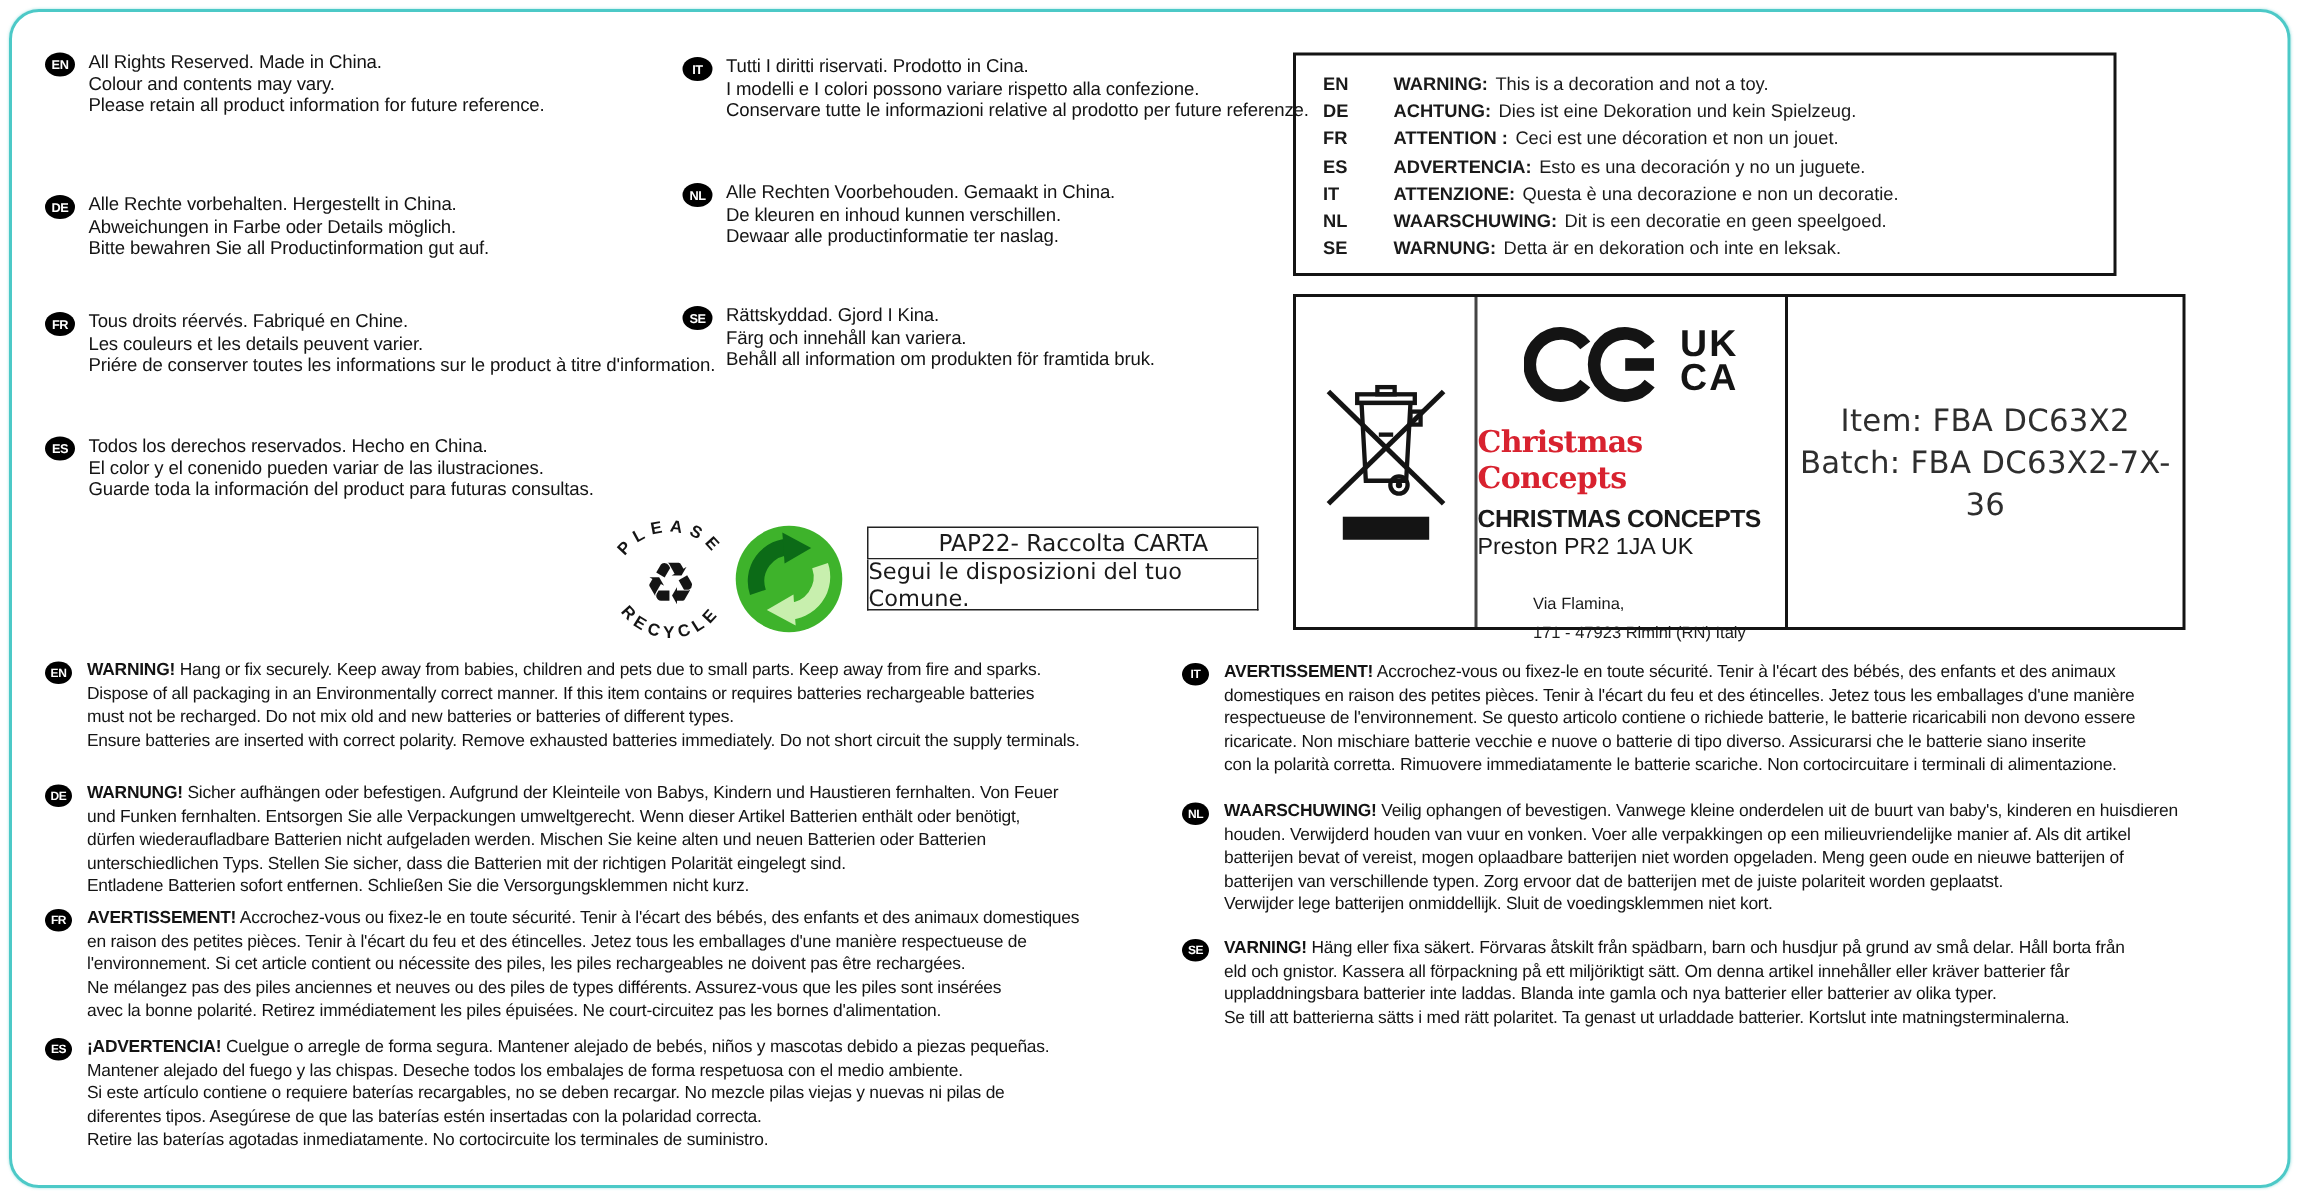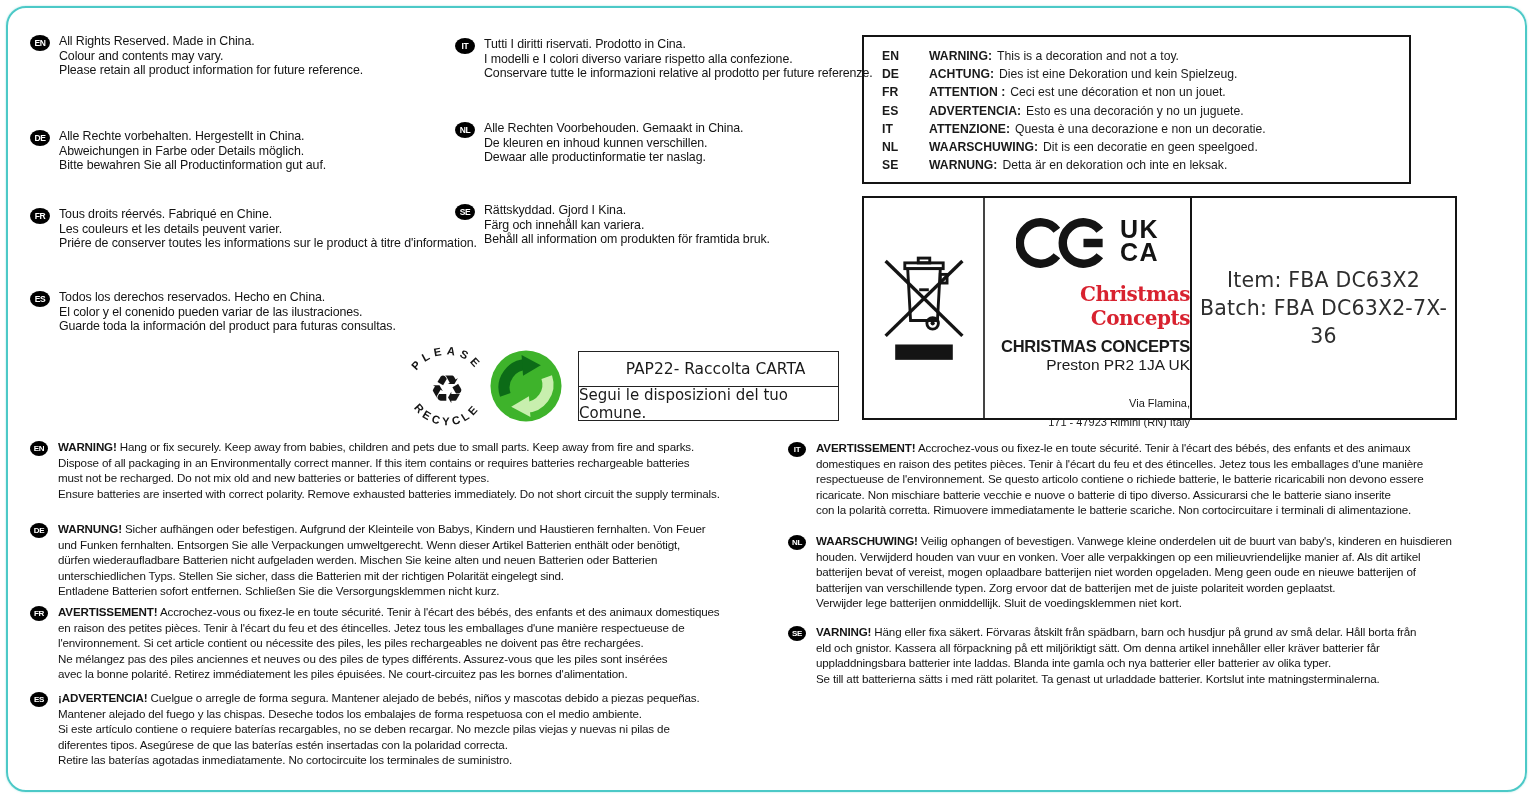--- a/index.html
+++ b/index.html
@@ -24,39 +24,39 @@
   
   .warnbox { position:absolute; left:862px; top:35px; width:549px; height:149px; border:2px solid #141414; box-sizing:border-box; padding:10px 0 0 18px; }
   .wrow { display:flex; font-size:12.2px; line-height:18.2px; }
   .wcode { font-weight:bold; width:47px; flex:none; }
   .wlabel { font-weight:bold; margin-right:5px; white-space:nowrap; }
   .wtext { white-space:nowrap; }
   
   .brandbox { position:absolute; left:862px; top:196px; width:330px; height:224px; border:2px solid #141414; box-sizing:border-box; display:flex; }
   .weee-cell { width:119px; border-right:2px solid #444; position:relative; flex:none; }
   .weee-cell svg { position:absolute; left:12px; top:52px; }
-  .brand-cell { flex:1; text-align:right; }
+  .brand-cell { flex:1; text-align:left; }
   .marks { display:flex; justify-content:center; align-items:flex-start; gap:12px; margin-top:18px; height:54px; }
   .ukca { font-weight:bold; font-size:25px; line-height:23px; letter-spacing:1.5px; color:#141414; margin-top:2px; }
   .logo { margin-top:12px; font-family:"DejaVu Serif", serif; font-weight:bold; font-size:20px; letter-spacing:-0.5px; }
   .company { margin-top:7px; font-weight:bold; font-size:16.5px; letter-spacing:-0.3px; }
   .city { font-size:15.5px; margin-top:0px; }
   .address { margin-top:20px; font-size:11px; line-height:18.5px; white-space:pre-line;padding-left:37px; }
   
   .itembox {
     position:absolute; left:1190px; top:196px; width:267px; height:224px; border:2px solid #141414;
     box-sizing:border-box; display:flex; flex-direction:column; justify-content:center; text-align:center;
     font-family:"DejaVu Sans", sans-serif; font-size:20.5px; color:#2e2e2e; line-height:28px; letter-spacing:0.2px;
   }
   
   .tri-svg { position:absolute; left:398px; top:340px; }
   .dot-svg { position:absolute; left:489px; top:349px; }
   .papbox { position:absolute; left:578px; top:351px; width:261px; font-family:"DejaVu Sans", sans-serif; color:#1a1a1a; }
   .pap-row { border:1.5px solid #222; box-sizing:border-box; display:flex; align-items:center; justify-content:center; background:#fff; }
-  .pap-row1 { height:36px; font-size:15.5px;padding-left:14px; }
+  .pap-row1 { height:22px; font-size:15.5px;padding-left:14px; }
   .pap-row2 { height:34px; border-top:none; font-size:15px; }
   
   .bwarn { position:absolute; display:flex; gap:10px; }
   .bwarn .badge { width:18px; height:15px; font-size:8px; margin-top:2px; letter-spacing:-0.3px; }
   .bwarn-text { font-size:11.6px; line-height:15.6px; letter-spacing:-0.15px; color:#141414; }
   .bwarn-title { font-weight:bold; }
   .bwarn-body { white-space:pre-line; }
   .wl { width:745px; }
   .wr { width:714px; }
 </style>
@@ -87,21 +87,21 @@
   <div class="info" style="left:30px; top:290px;">
     <span class="badge">ES</span>
     <span class="info-text">Todos los derechos reservados. Hecho en China.
 El color y el conenido pueden variar de las ilustraciones.
 Guarde toda la información del product para futuras consultas.</span>
   </div>
 
   <div class="info" style="left:455px; top:37px;">
     <span class="badge">IT</span>
     <span class="info-text">Tutti I diritti riservati. Prodotto in Cina.
-I modelli e I colori diverso variare rispetto alla confezione.
+I modelli e I colori possono variare rispetto alla confezione.
 Conservare tutte le informazioni relative al prodotto per future referenze.</span>
   </div>
   <div class="info" style="left:455px; top:121px;">
     <span class="badge">NL</span>
     <span class="info-text">Alle Rechten Voorbehouden. Gemaakt in China.
 De kleuren en inhoud kunnen verschillen.
 Dewaar alle productinformatie ter naslag.</span>
   </div>
   <div class="info" style="left:455px; top:203px;">
     <span class="badge">SE</span>

